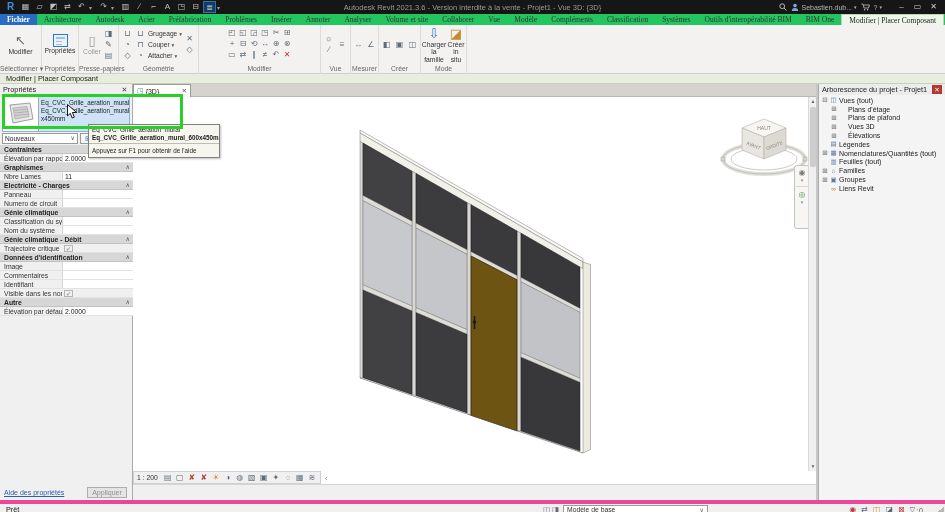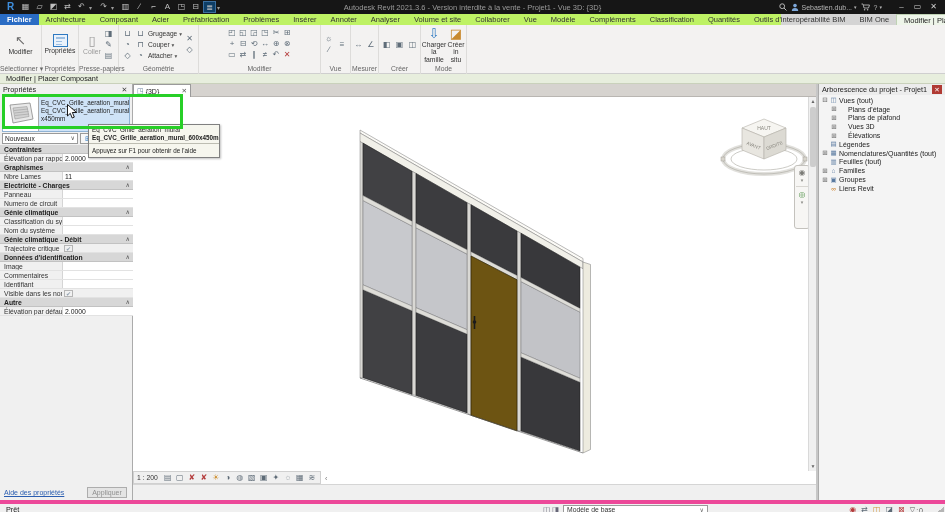--- a/index.html
+++ b/index.html
@@ -15,21 +15,21 @@
   .qat .qi.logo { color:#3e8ede; font-weight:bold; font-size:10px; width:15px; }
   .qat .qi.hl { background:#0e3e66; border:1px solid #3c6f9f; }
   .qat .dd { font-size:6px; width:7px; color:#9a9a9a; }
   .tb-title { position:absolute; left:0; right:0; text-align:center; font-size:7.5px; color:#9b9b9b; pointer-events:none; }
   .tb-right { margin-left:auto; display:flex; align-items:center; gap:4px; padding-right:4px; }
   .tb-right .ti { height:12px; display:flex; align-items:center; gap:2px; font-size:7px; color:#b5b5b5; }
   .winbtns { display:flex; gap:1px; margin-left:8px; }
   .winbtns .wb { width:15px; height:12px; text-align:center; line-height:11px; font-size:8px; color:#cfcfcf; }
 
   
-  .tabbar { position:absolute; left:0; top:14px; width:781px; height:11px; background:#bef264; display:flex; }
+  .tabbar { position:absolute; left:0; top:14px; width:945px; height:11px; background:#22c55e; display:flex;font-family:Liberation Serif, serif; }
   .tabs-list { display:flex; height:11px; }
   .tab { padding:0 7px; line-height:11px; font-size:7.5px; color:#333; white-space:nowrap; }
   .tab.file { background:#2a6cc4; color:#fff; font-weight:bold; }
   .tab.ctx  { background:#eef5e9; border:1px solid #bfd2b4; border-bottom:none; color:#222; }
 
   
   .ribbon { position:absolute; left:0; top:25px; width:945px; height:49px; background:#f3f2f1;
             border-bottom:1px solid #cfcfcf; display:flex; }
   .panel { height:49px; border-right:1px solid #dddcda; display:flex; flex-direction:column; }
   .panel-body { flex:1; display:flex; align-items:center; justify-content:center; gap:2px; padding:1px 2px; }
@@ -204,34 +204,34 @@
       <span class="wb">✕</span>
     </span>
   </div>
 </div>
 
 <div class="tabbar">
   <div class="tabs-list">
 
   <span class="tab file">Fichier</span>
       <span class="tab">Architecture</span>
-      <span class="tab">Composant</span>
+      <span class="tab">Autodesk</span>
       <span class="tab">Acier</span>
       <span class="tab">Préfabrication</span>
       <span class="tab">Problèmes</span>
       <span class="tab">Insérer</span>
       <span class="tab">Annoter</span>
       <span class="tab">Analyser</span>
       <span class="tab">Volume et site</span>
       <span class="tab">Collaborer</span>
       <span class="tab">Vue</span>
       <span class="tab">Modèle</span>
       <span class="tab">Compléments</span>
       <span class="tab">Classification</span>
-      <span class="tab">Quantités</span>
+      <span class="tab">Systèmes</span>
       <span class="tab">Outils d'interopérabilité BIM</span>
       <span class="tab">BIM One</span>
       <span class="tab ctx">Modifier | Placer Composant</span>
     </div>
 
 </div>
 
 <div class="ribbon">
   <div class="panel" style="width:42px">
     <div class="panel-body">

